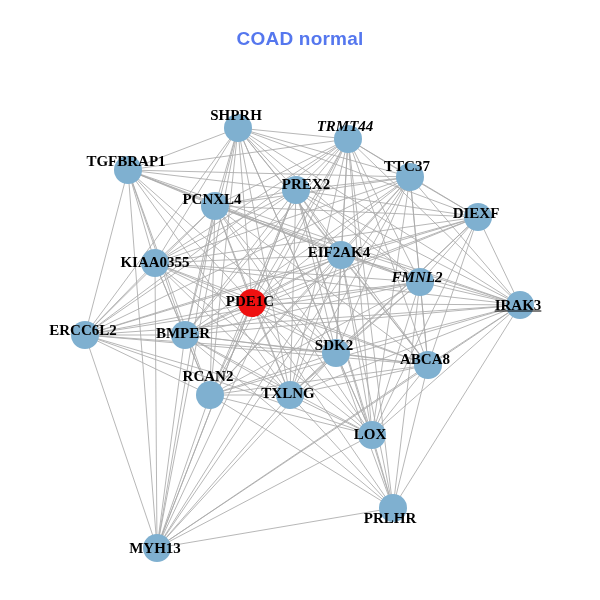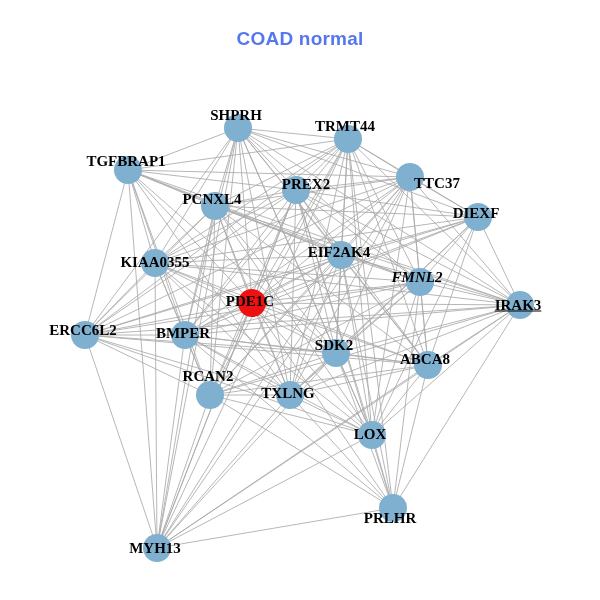--- a/index.html
+++ b/index.html
@@ -272,23 +272,23 @@
         <circle cx="210" cy="395" r="14" fill="#7fb0d0"></circle>
         <circle cx="290" cy="395" r="14" fill="#7fb0d0"></circle>
         <circle cx="372" cy="435" r="14" fill="#7fb0d0"></circle>
         <circle cx="393" cy="508" r="14" fill="#7fb0d0"></circle>
         <circle cx="157" cy="548" r="14" fill="#7fb0d0"></circle>
       </g>
   </svg>
 
   <div id="label-layer">
       <div class="node-label" style="left: 236px; top: 115px;">SHPRH</div>
-      <div class="node-label" style="left: 345px; top: 126px;">TRMT44</div>
+      <div class="node-label" style="left: 345px; top: 126px; font-style: italic;">TRMT44</div>
       <div class="node-label" style="left: 126px; top: 161px;">TGFBRAP1</div>
-      <div class="node-label" style="left: 407px; top: 183px; margin-left: 30px;">TTC37</div>
+      <div class="node-label" style="left: 407px; top: 166px;">TTC37</div>
       <div class="node-label" style="left: 212px; top: 199px;">PCNXL4</div>
       <div class="node-label" style="left: 306px; top: 184px;">PREX2</div>
       <div class="node-label" style="left: 476px; top: 213px;">DIEXF</div>
       <div class="node-label" style="left: 155px; top: 262px;">KIAA0355</div>
       <div class="node-label" style="left: 339px; top: 252px;">EIF2AK4</div>
       <div class="node-label" style="left: 417px; top: 277px; font-style: italic;">FMNL2</div>
       <div class="node-label" style="left: 518px; top: 305px; text-decoration: underline;">IRAK3</div>
       <div class="node-label" style="left: 250px; top: 301px; text-align: center;">PDE1C</div>
       <div class="node-label" style="left: 83px; top: 330px;">ERCC6L2</div>
       <div class="node-label" style="left: 183px; top: 333px;">BMPER</div>

